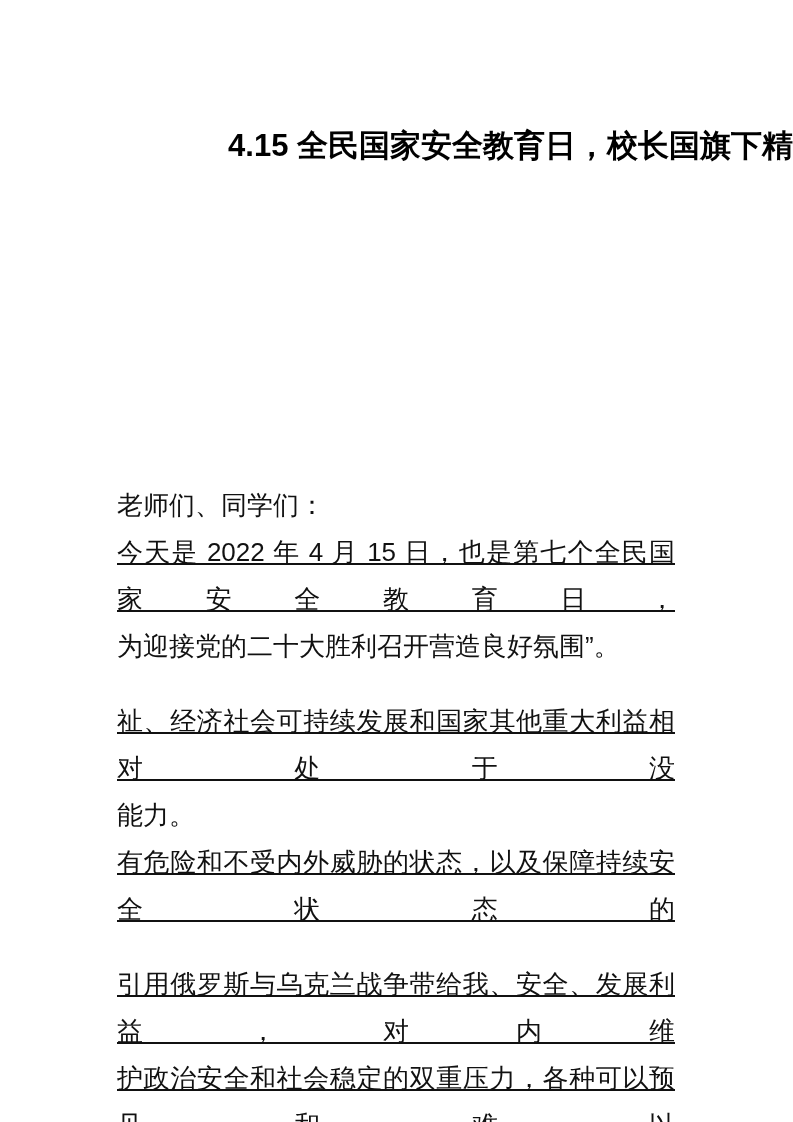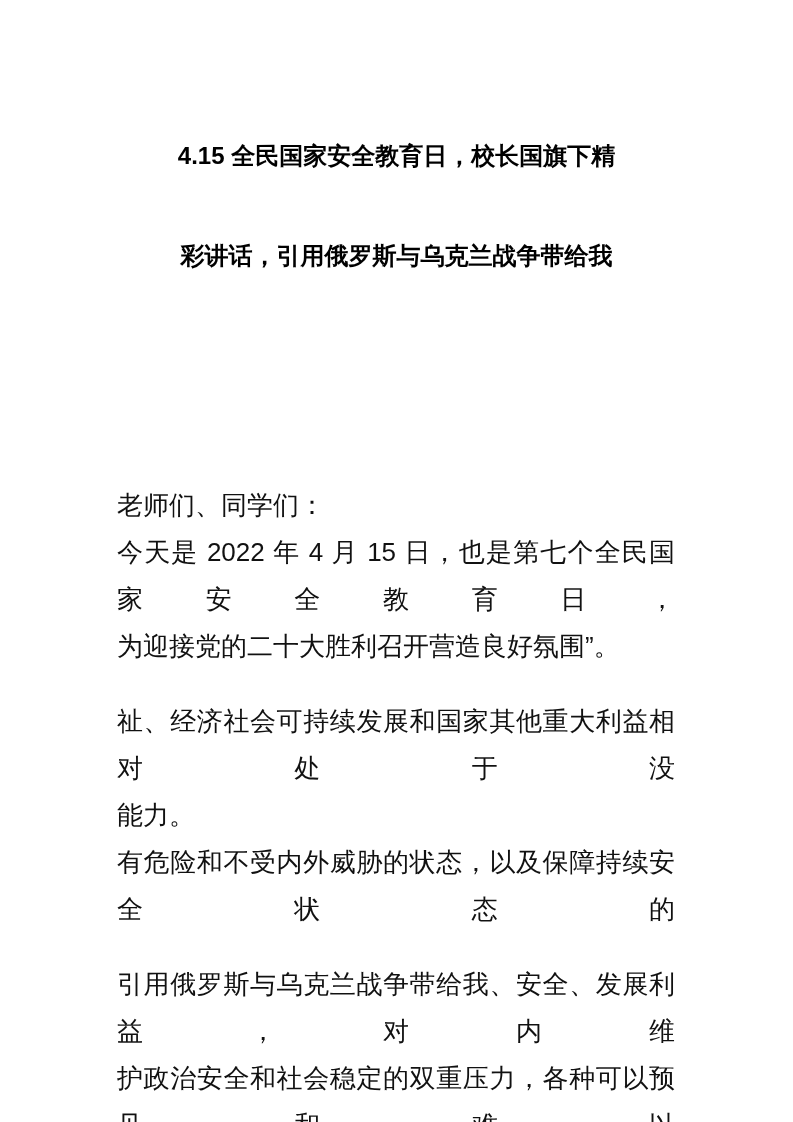--- a/index.html
+++ b/index.html
@@ -13,26 +13,26 @@
     height: 1122px;
     background: var(--page-bg, #ffffff);
     overflow: hidden;
     font-family: "Liberation Sans", "DejaVu Sans", sans-serif;
   }
   .doc-title {
     position: absolute;
     top: 96px;
     left: 0;
     right: 0;
-    margin: 10px;
-    font-size: 24px;
+    margin: 0;
+    font-size: 31px;
     font-weight: 700;
     line-height: 100px;
     color: var(--title-color, #000000);
-    text-align: center;
+    text-align: right;
   }
   .title-line {
     white-space: nowrap;
   }
   .doc-body {
     position: absolute;
     top: 482px;
     left: 117px;
     width: 558px;
     font-size: 26px;
@@ -41,33 +41,33 @@
   }
   .para {
     margin: 0;
   }
   .para.gap {
     margin-top: 28px;
   }
   .body-line.fill {
     text-align: justify;
     text-align-last: justify;
+    text-decoration: underline;
   }
   .body-line.plain {
     text-align: left;
   }
 </style>
 </head>
 <body>
 
 <div class="page">
 
   <h1 class="doc-title">
     <div class="title-line">4.15 全民国家安全教育日，校长国旗下精</div>
-    <div class="title-line">彩讲话，引用俄罗斯与乌克兰战争带给我</div>
   </h1>
 
   <div class="doc-body">
 
     <p class="para">
       <span class="body-line plain">老师们、同学们：</span>
     </p>
 
     <p class="para">
       <span style="display:block" class="body-line fill">今天是 2022 年 4 月 15 日，也是第七个全民国家安全教育日，</span>

